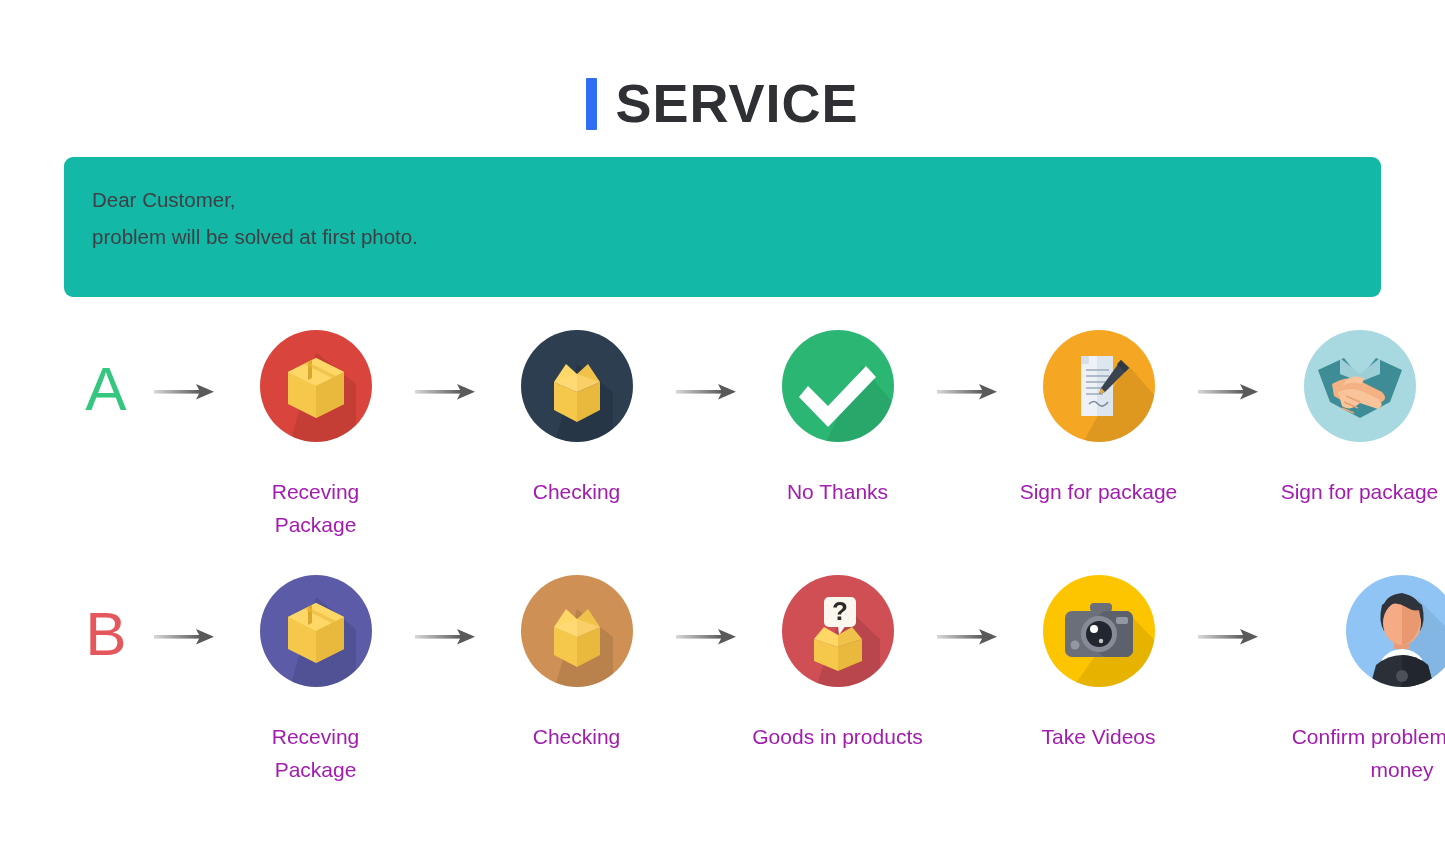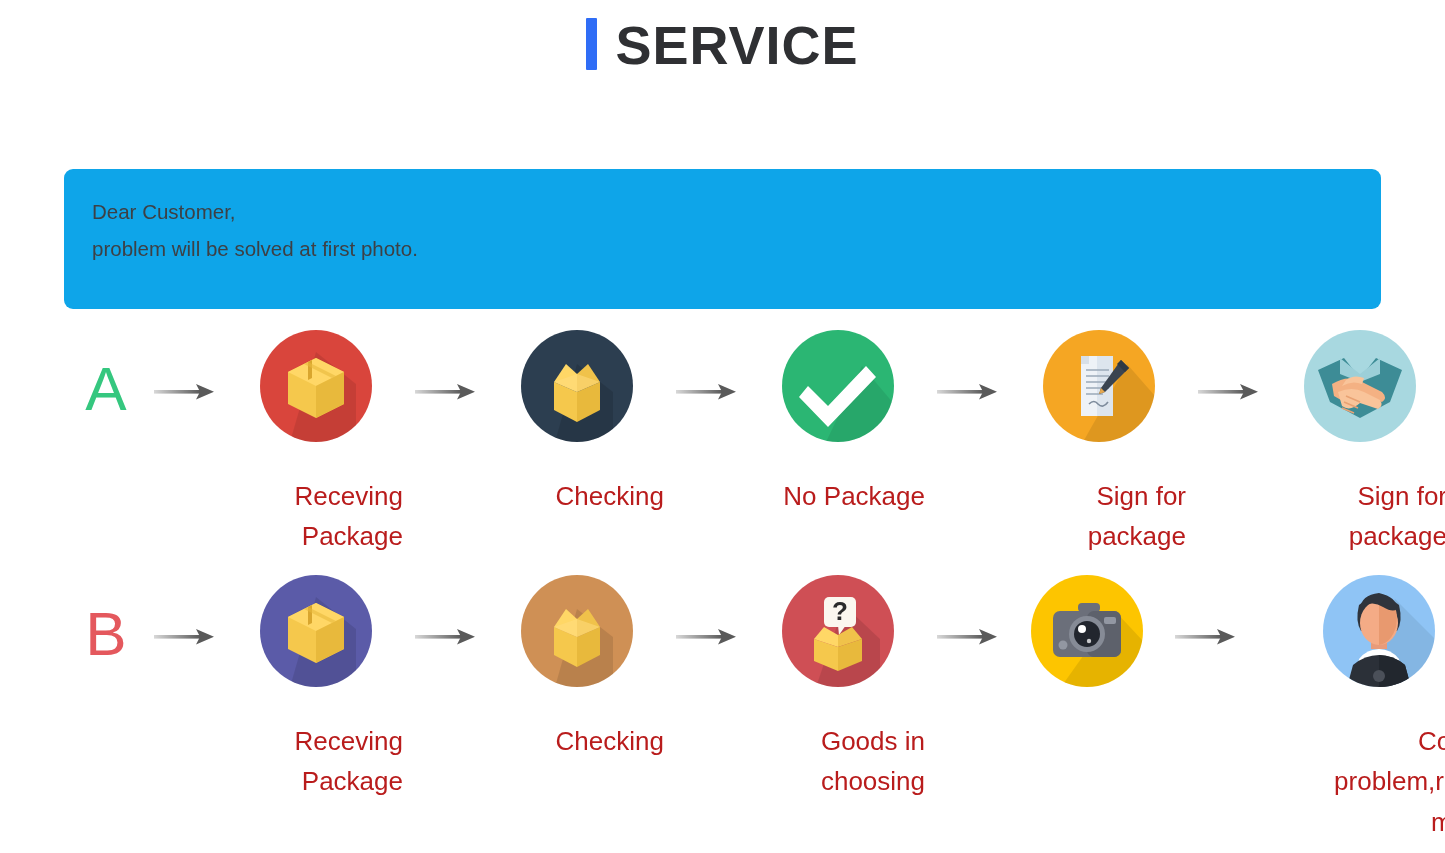--- a/index.html
+++ b/index.html
@@ -16,21 +16,21 @@
   .page {
     position: relative;
     width: 1445px;
     height: 853px;
     background: #ffffff;
   }
 
   
   .header {
     display: flex;
-    align-items: flex-start;
+    align-items: flex-end;
     justify-content: center;
     height: 130px;
     padding-top: 18px;
   }
   .title-bar {
     width: 11px;
     height: 52px;
     background: #2f6df6;
     margin-right: 18px;
     border-radius: 1px;
@@ -40,24 +40,24 @@
     font-weight: bold;
     letter-spacing: 1px;
     color: #2f3033;
     line-height: 1;
   }
 
   
   .notice {
     position: absolute;
     left: 64px;
-    top: 169px;
+    top: 157px;
     width: 1317px;
     min-height: 140px;
-    background: #0ea5e9;
+    background: #14b8a6;
     border-radius: 9px;
     padding: 24px 28px 26px 28px;
   }
   .notice p {
     font-size: 20.5px;
     line-height: 1.82;
     color: #3d4045;
     font-weight: 400;
   }
 
@@ -106,23 +106,23 @@
     height: 112px;
     border-radius: 50%;
     position: relative;
     overflow: hidden;
     display: flex;
     align-items: center;
     justify-content: center;
   }
   .step-label {
     margin-top: 34px;
-    font-size: 26px;
-    color: #b91c1c;
-    text-align: right;
+    font-size: 21px;
+    color: #a21caf;
+    text-align: center;
     line-height: 1.55;
     width: 175px;
   }
   .label-wide { width: 260px; }
 
   .circle svg { display: block; }
 </style>
 </head>
 <body>
 
@@ -196,21 +196,21 @@
       </svg>
     </div>
 
     <div class="step">
       <div class="circle" style="background:#2bb673">
         <svg width="112" height="112" viewBox="0 0 112 112">
           <path d="M80 36 L112 74 L112 112 L44 112 Z" fill="#000" opacity="0.08"></path>
           <path d="M26 56 L46 76 L84 36 L94 47 L46 97 L17 67 Z" fill="#ffffff"></path>
         </svg>
       </div>
-      <div class="step-label">No Package</div>
+      <div class="step-label">No Thanks</div>
     </div>
 
     <div class="arrow">
       <svg width="62" height="22" viewBox="0 0 62 22">
         <rect x="0" y="9" width="46" height="3.6" fill="url(#ga1)"></rect>
         <path d="M42 3 L60 10.8 L42 18.6 L46 10.8 Z" fill="#5a5a5a"></path>
       </svg>
     </div>
 
     <div class="step">
@@ -320,21 +320,21 @@
           <path d="M62 30 L98 64 L98 112 L34 112 Z" fill="#000" opacity="0.10"></path>
           <rect x="42" y="22" width="32" height="30" rx="5" fill="#fbf7ef"></rect>
           <path d="M56 50 L64 50 L57 60 Z" fill="#fbf7ef"></path>
           <text x="58" y="45" font-family="Liberation Sans, sans-serif" font-size="26" font-weight="bold" fill="#2b2b2b" text-anchor="middle">?</text>
           <path d="M32 64 L56 72 L56 96 L32 86 Z" fill="#f5c84c"></path>
           <path d="M56 72 L80 64 L80 86 L56 96 Z" fill="#e8b93c"></path>
           <path d="M32 64 L42 52 L56 60 L56 72 Z" fill="#ffd766"></path>
           <path d="M56 60 L70 52 L80 64 L56 72 Z" fill="#f0c24a"></path>
         </svg>
       </div>
-      <div class="step-label">Goods in choosing</div>
+      <div class="step-label">Goods in products</div>
     </div>
 
     <div class="arrow">
       <svg width="62" height="22" viewBox="0 0 62 22">
         <rect x="0" y="9" width="46" height="3.6" fill="url(#ga1)"></rect>
         <path d="M42 3 L60 10.8 L42 18.6 L46 10.8 Z" fill="#5a5a5a"></path>
       </svg>
     </div>
 
     <div class="step">
@@ -345,20 +345,21 @@
           <rect x="22" y="36" width="68" height="46" rx="7" fill="#6b6f7a"></rect>
           <rect x="56" y="36" width="34" height="46" rx="7" fill="#5d616b"></rect>
           <rect x="73" y="42" width="12" height="7" rx="2" fill="#9297a2"></rect>
           <circle cx="56" cy="59" r="18" fill="#868b96"></circle>
           <circle cx="56" cy="59" r="13" fill="#22262e"></circle>
           <circle cx="51" cy="54" r="4" fill="#ffffff"></circle>
           <circle cx="58" cy="66" r="2.2" fill="#ffffff" opacity="0.75"></circle>
           <circle cx="32" cy="70" r="4.5" fill="#9297a2"></circle>
         </svg>
       </div>
+      <div class="step-label">Take Videos</div>
     </div>
 
     <div class="arrow">
       <svg width="62" height="22" viewBox="0 0 62 22">
         <rect x="0" y="9" width="46" height="3.6" fill="url(#ga1)"></rect>
         <path d="M42 3 L60 10.8 L42 18.6 L46 10.8 Z" fill="#5a5a5a"></path>
       </svg>
     </div>
 
     <div class="step">

